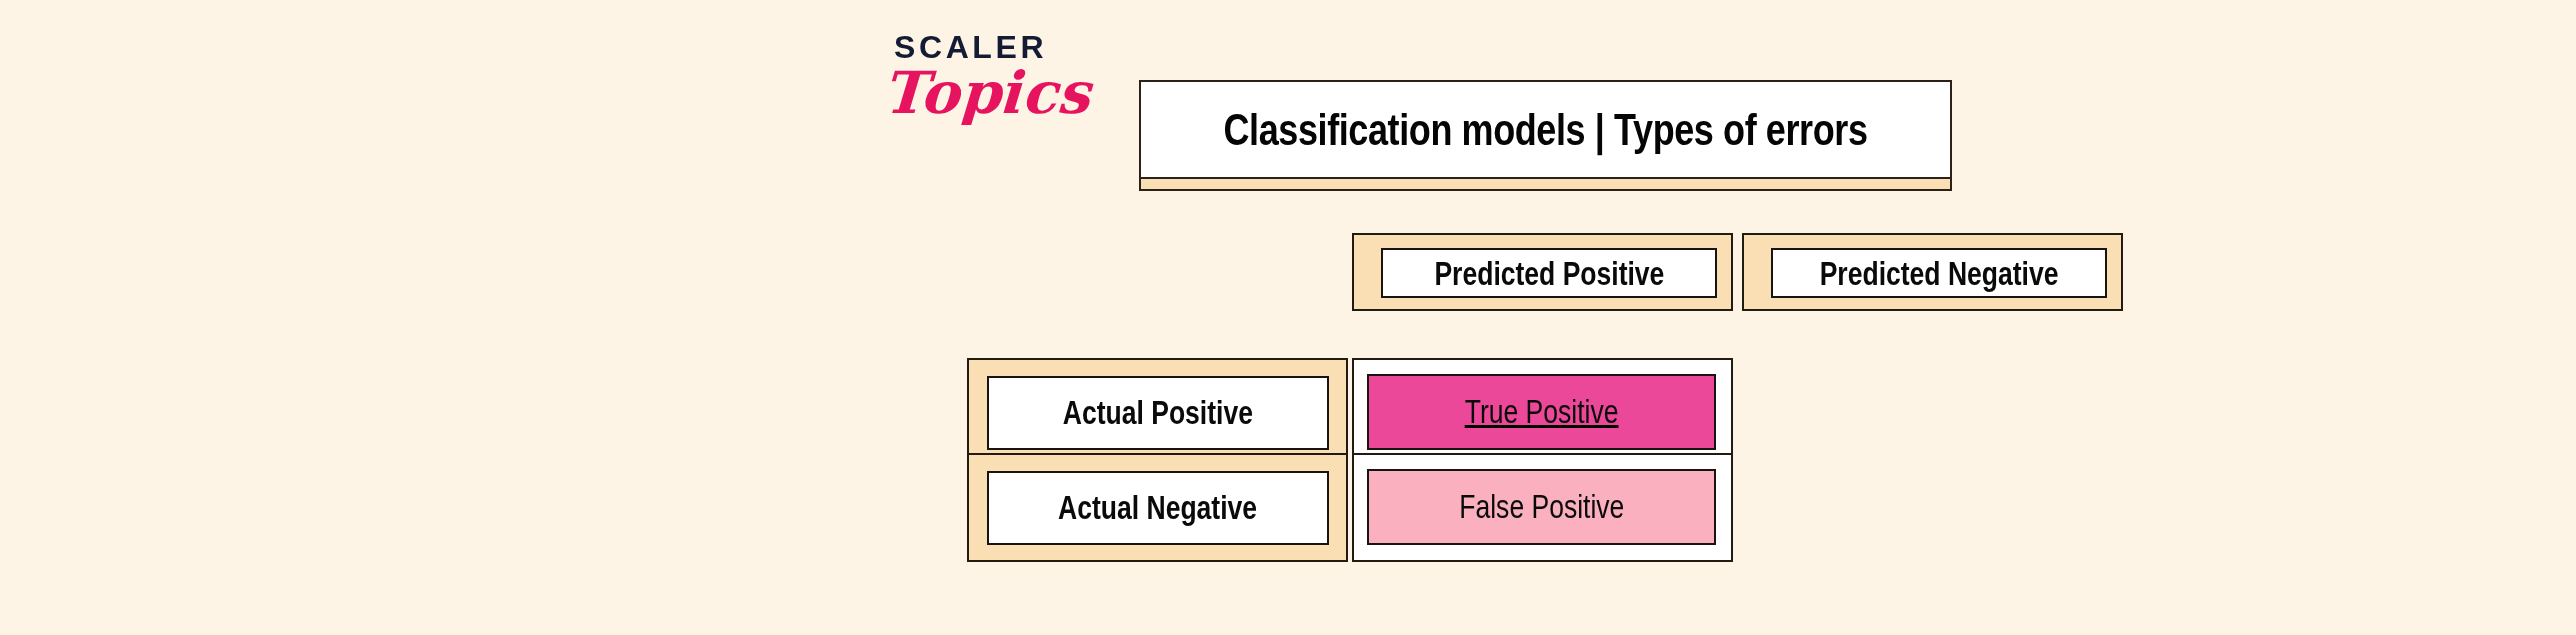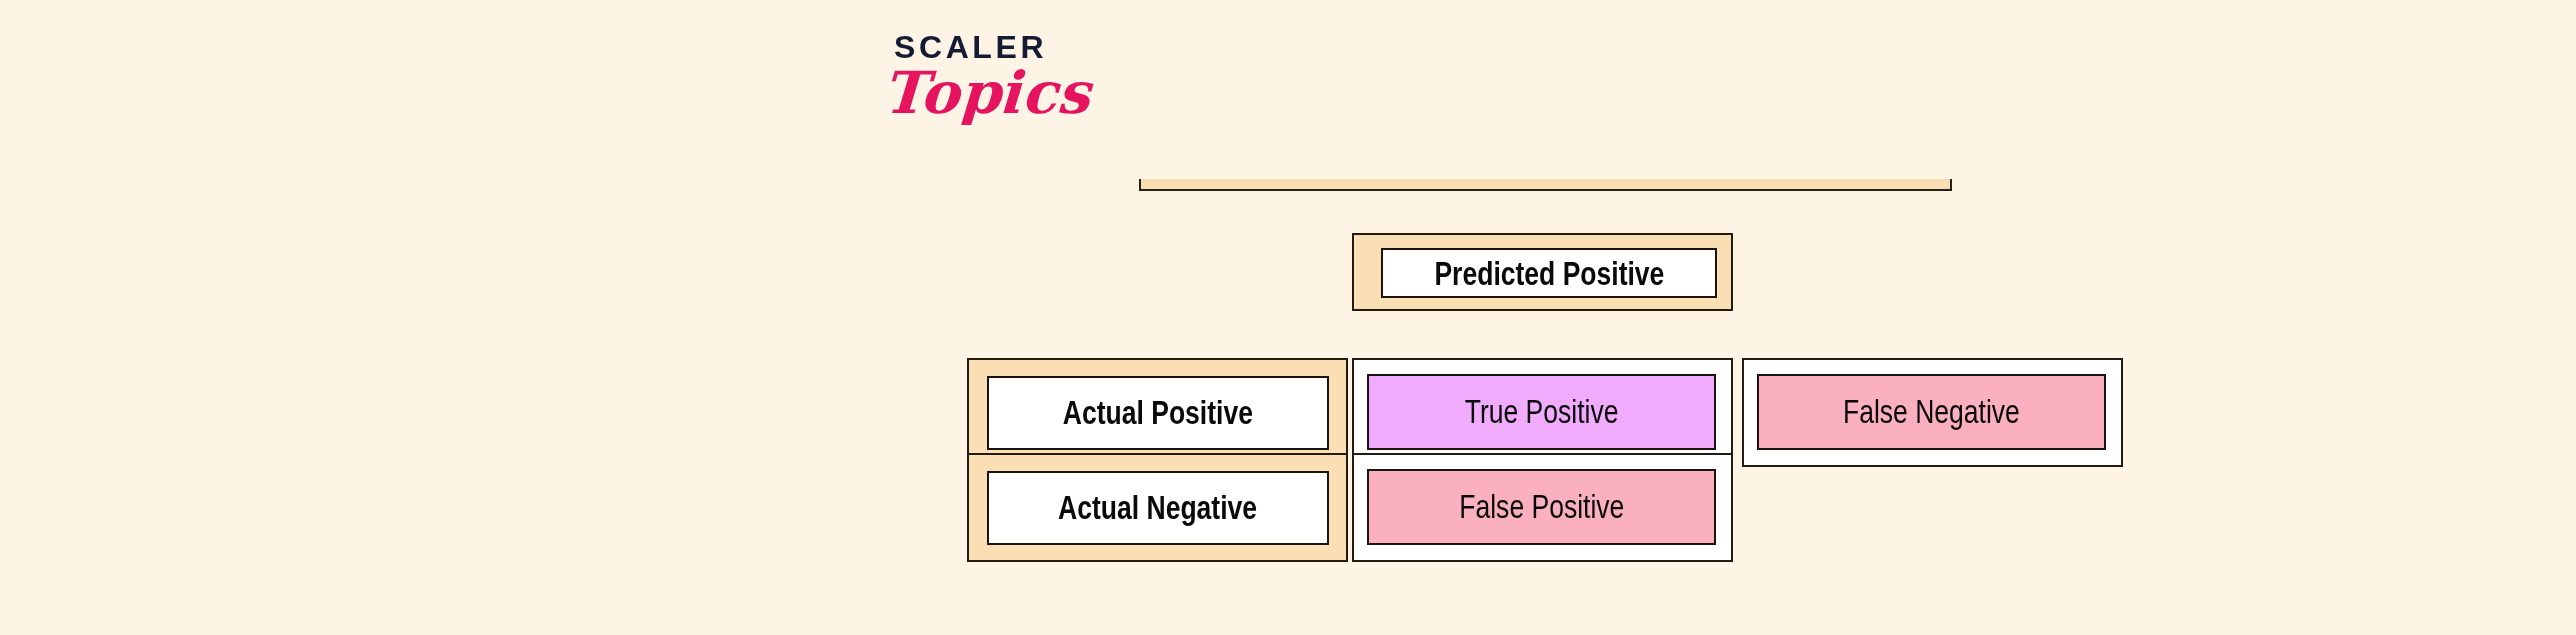--- a/index.html
+++ b/index.html
@@ -138,21 +138,21 @@
     font-weight: normal;
     font-size: 34px;
   }
 
   
   .frame-tan { background: #fbdfb4; }
   .frame-white { background: #ffffff; }
 
   
   .fill-white { background: #ffffff; }
-  .fill-mint  { background: #f0abfc; }
+  .fill-mint  { background: #ec4899; text-decoration: underline; }
   .fill-pink  { background: #fab0be; }
 
   
   
   
   
   
   
   
   
@@ -176,49 +176,52 @@
 <body>
 
 <div id="canvas">
 
   <div id="logo">
     <div class="logo-scaler">SCALER</div>
     <div class="logo-topics">Topics</div>
   </div>
 
   <div id="title-card">
+    <div id="title-box">
+      <span id="title-text">Classification models | Types of errors</span>
+    </div>
     <div id="title-shadow"></div>
   </div>
 
   <div id="matrix">
 
     <div class="cell hdr frame-tan c1 r0">
       <div class="inner fill-white">
         <span class="cell-label">Predicted Positive</span>
       </div>
     </div>
 
+    <div class="cell hdr frame-tan c2 r0">
+      <div class="inner fill-white">
+        <span class="cell-label">Predicted Negative</span>
+      </div>
+    </div>
 
     <div class="cell rowlabel frame-tan c0 r1">
       <div class="inner fill-white">
         <span class="cell-label">Actual Positive</span>
       </div>
     </div>
 
     <div class="cell data frame-white c1 r1">
       <div class="inner fill-mint">
         <span class="cell-label">True Positive</span>
       </div>
     </div>
 
-    <div class="cell data frame-white c2 r1">
-      <div class="inner fill-pink">
-        <span class="cell-label">False Negative</span>
-      </div>
-    </div>
 
     <div class="cell rowlabel frame-tan c0 r2">
       <div class="inner fill-white">
         <span class="cell-label">Actual Negative</span>
       </div>
     </div>
 
     <div class="cell data frame-white c1 r2">
       <div class="inner fill-pink">
         <span class="cell-label">False Positive</span>

